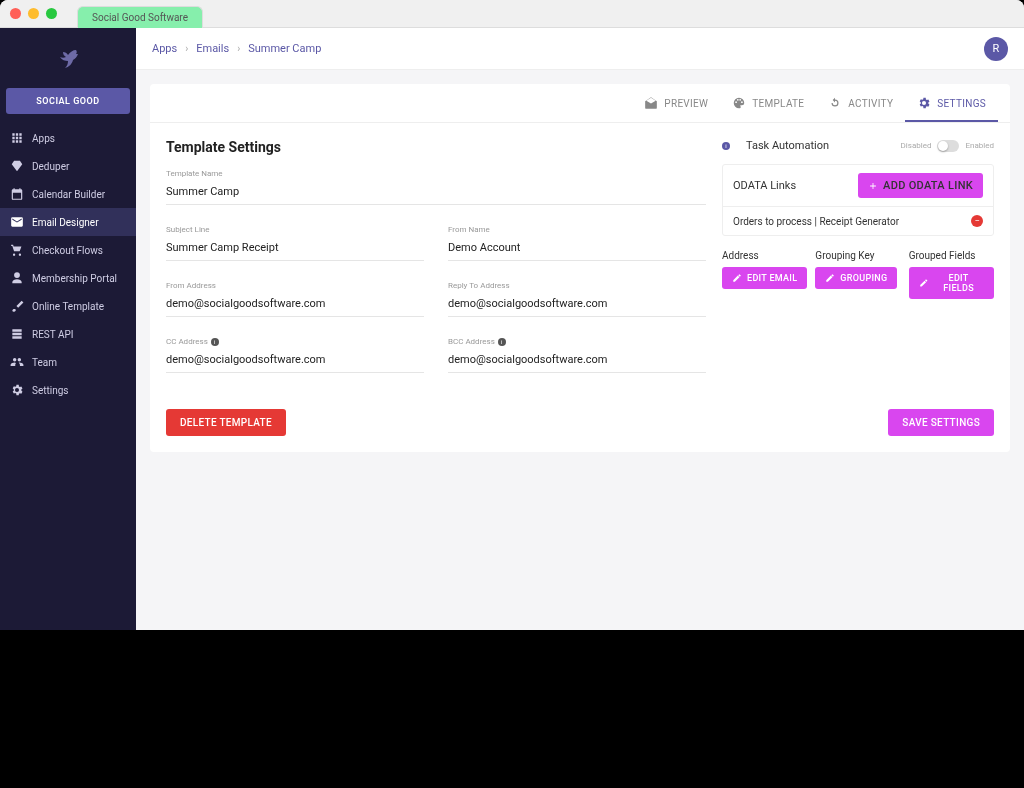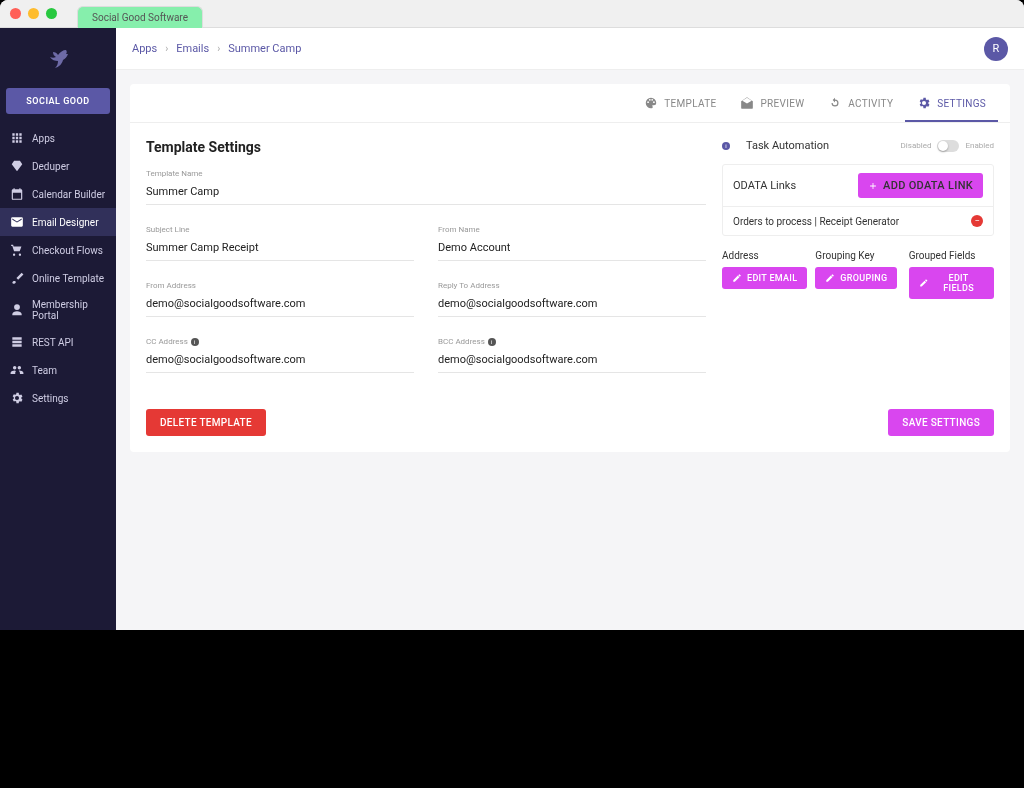--- a/index.html
+++ b/index.html
@@ -8,21 +8,21 @@
   
   .titlebar { height: 28px; background: #f0f0f0; display: flex; align-items: center; padding: 0 10px; border-bottom: 1px solid #ddd; }
   .traffic { display: flex; gap: 7px; }
   .traffic span { width: 11px; height: 11px; border-radius: 50%; display: inline-block; }
   .tl-red { background: #ff5f57; }
   .tl-yellow { background: #febc2e; }
   .tl-green { background: #28c840; }
   .tab { margin-left: 20px; background: #86efac; height: 22px; border-radius: 6px 6px 0 0; padding: 0 14px; display: flex; align-items: center; font-size: 10px; color: #555; border: 1px solid #ddd; border-bottom: none; margin-top: 6px; }
   
   .body { flex: 1; display: flex; min-height: 0; }
-  .sidebar { width: 116px; background: #1c1a36; color: #fff; display: flex; flex-direction: column; font-size: 10px; }
+  .sidebar { width: 136px; background: #1c1a36; color: #fff; display: flex; flex-direction: column; font-size: 10px; }
   .logo-box { height: 60px; display: flex; align-items: center; justify-content: center; }
   .logo-box svg { width: 24px; height: 24px; fill: #6d6aa6; }
   .org-btn { margin: 0 6px 10px; background: #5b58a6; color: #fff; text-align: center; padding: 8px 0; font-size: 9px; letter-spacing: 0.5px; border-radius: 3px; font-weight: 600; }
   .nav { flex: 1; }
   .nav-item { display: flex; align-items: center; padding: 7px 10px; gap: 8px; color: #cfcde4; cursor: pointer; }
   .nav-item svg { width: 14px; height: 14px; fill: #cfcde4; flex-shrink: 0; }
   .nav-item.active { background: #31305a; color: #fff; }
   .nav-item.active svg { fill: #fff; }
   
   .main { flex: 1; display: flex; flex-direction: column; background: #f5f5f7; }
@@ -120,29 +120,29 @@
           <span>Email Designer</span>
         </div>
         <div class="nav-item">
           <svg viewBox="0 0 24 24">
               <path d="M7 18a2 2 0 1 0 2 2 2 2 0 0 0-2-2zm10 0a2 2 0 1 0 2 2 2 2 0 0 0-2-2zM7.2 14h9.4l3-8H6.2L5.3 3H2v2h2l3 9z"></path>
             </svg>
           <span>Checkout Flows</span>
         </div>
         <div class="nav-item">
           <svg viewBox="0 0 24 24">
+              <path d="M12 12a5 5 0 1 0-5-5 5 5 0 0 0 5 5zm0 2c-4 0-8 2-8 5v2h16v-2c0-3-4-5-8-5z"></path>
+            </svg>
+          <span>Membership Portal</span>
+        </div>
+        <div class="nav-item">
+          <svg viewBox="0 0 24 24">
               <path d="M7 17c-1 0-3 1-3 3 0 1 2 2 3 2 2 0 3-2 3-3s-1-2-3-2zm13-14-9 9 3 3 9-9z"></path>
             </svg>
           <span>Online Template</span>
-        </div>
-        <div class="nav-item">
-          <svg viewBox="0 0 24 24">
-              <path d="M12 12a5 5 0 1 0-5-5 5 5 0 0 0 5 5zm0 2c-4 0-8 2-8 5v2h16v-2c0-3-4-5-8-5z"></path>
-            </svg>
-          <span>Membership Portal</span>
         </div>
         <div class="nav-item">
           <svg viewBox="0 0 24 24">
               <path d="M4 4h16v4H4zm0 6h16v4H4zm0 6h16v4H4z"></path>
             </svg>
           <span>REST API</span>
         </div>
         <div class="nav-item">
           <svg viewBox="0 0 24 24">
               <path d="M16 11a3 3 0 1 0-3-3 3 3 0 0 0 3 3zm-8 0a3 3 0 1 0-3-3 3 3 0 0 0 3 3zm0 2c-2.3 0-7 1.2-7 3.5V19h8v-2.5c0-.9.5-1.7 1.3-2.3A12 12 0 0 0 8 13zm8 0c-.3 0-.6 0-1 .1 1.2.9 2 2 2 3.4V19h6v-2.5c0-2.3-4.7-3.5-7-3.5z"></path>
@@ -167,29 +167,29 @@
           <span class="chev">›</span>
           <span class="crumb">Summer Camp</span>
         </div>
         <div class="avatar">R</div>
       </div>
 
       <div class="content">
         <div class="tabs">
           <div class="tab-btn">
             <svg viewBox="0 0 24 24">
+                <path d="M12 2 2 9v11a2 2 0 0 0 2 2h16a2 2 0 0 0 2-2V9zm0 11L4 8l8-5 8 5z"></path>
+              </svg>
+            <span>PREVIEW</span>
+          </div>
+          <div class="tab-btn">
+            <svg viewBox="0 0 24 24">
                 <path d="M12 3a9 9 0 0 0 0 18h1a2 2 0 0 0 2-2 2 2 0 0 0-.6-1.4A1 1 0 0 1 15 16h2a4 4 0 0 0 4-4 9 9 0 0 0-9-9zM7 12a1.5 1.5 0 1 1 1.5-1.5A1.5 1.5 0 0 1 7 12zm3-4a1.5 1.5 0 1 1 1.5-1.5A1.5 1.5 0 0 1 10 8zm4 0a1.5 1.5 0 1 1 1.5-1.5A1.5 1.5 0 0 1 14 8zm3 4a1.5 1.5 0 1 1 1.5-1.5A1.5 1.5 0 0 1 17 12z"></path>
               </svg>
             <span>TEMPLATE</span>
-          </div>
-          <div class="tab-btn">
-            <svg viewBox="0 0 24 24">
-                <path d="M12 2 2 9v11a2 2 0 0 0 2 2h16a2 2 0 0 0 2-2V9zm0 11L4 8l8-5 8 5z"></path>
-              </svg>
-            <span>PREVIEW</span>
           </div>
           <div class="tab-btn">
             <svg viewBox="0 0 24 24">
                 <path d="M12 6V3L8 7l4 4V8a4 4 0 1 1-4 4H6a6 6 0 1 0 6-6z"></path>
               </svg>
             <span>ACTIVITY</span>
           </div>
           <div class="tab-btn active">
             <svg viewBox="0 0 24 24">
                 <path d="M19.4 13a7.8 7.8 0 0 0 0-2l2-1.6-2-3.4-2.4 1a7.6 7.6 0 0 0-1.7-1L15 3h-4l-.3 2.5a7.6 7.6 0 0 0-1.7 1l-2.4-1-2 3.4L6.6 11a7.8 7.8 0 0 0 0 2l-2 1.6 2 3.4 2.4-1a7.6 7.6 0 0 0 1.7 1L11 21h4l.3-2.5a7.6 7.6 0 0 0 1.7-1l2.4 1 2-3.4zM12 15.5A3.5 3.5 0 1 1 15.5 12 3.5 3.5 0 0 1 12 15.5z"></path>

